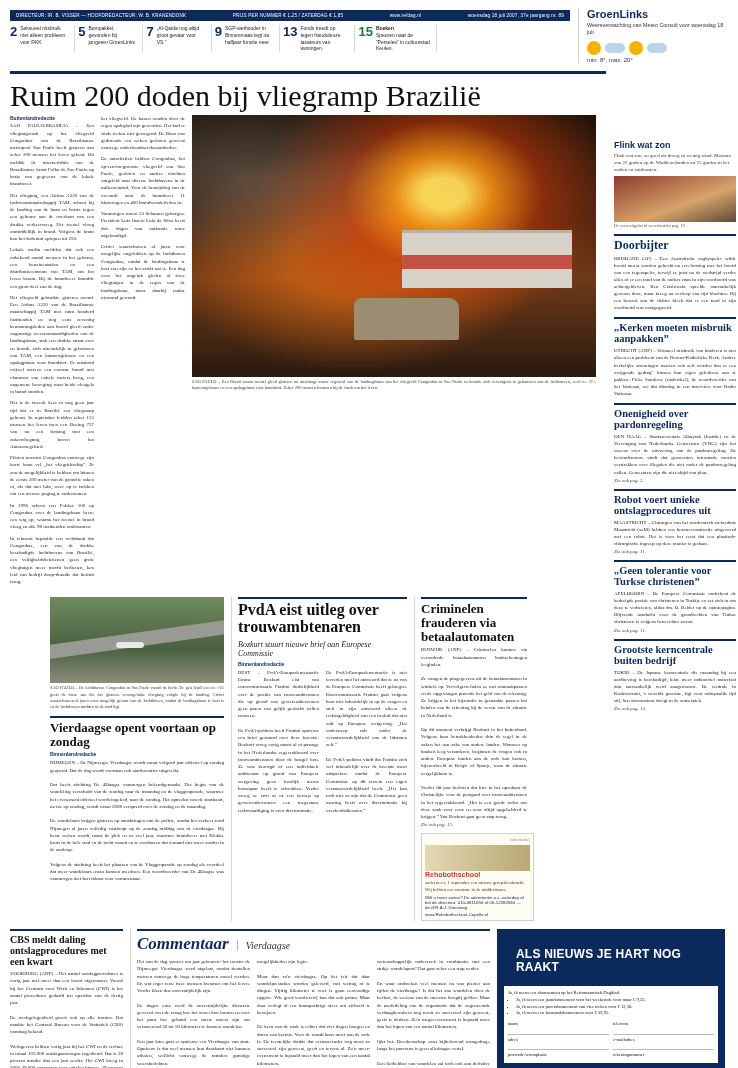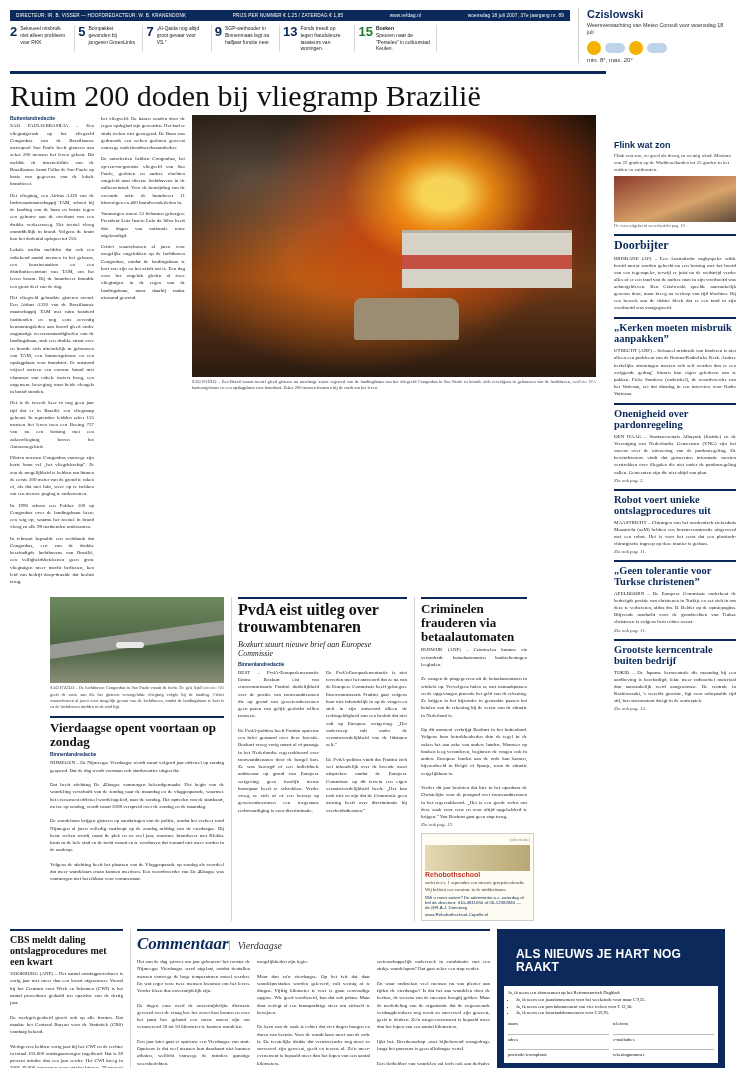--- a/index.html
+++ b/index.html
@@ -120,21 +120,21 @@
   .ad-body { font-size:4.6px; line-height:1.4; color:#333; margin-top:2px; }
   .ad-strip { height:26px; margin-top:3px; background:linear-gradient(90deg,#e5d9b5,#cdbf92 50%,#b9a876); }
   .ad-contact { font-size:4.4px; color:#0b2a5b; margin-top:2px; font-family:"Liberation Sans",sans-serif;}
 
   
   .bottom { display:flex; gap:7px; width:718px; margin-top:8px; }
   .bot-a { width:113px; }
   .bot-b { width:360px; }
   .bot-c { width:228px; }
   .bot-head { font-family:"Liberation Serif",serif; font-weight:bold; font-size:10px; line-height:1.1; color:#111; }
-  .comm-bar { display:flex; align-items:baseline; border-top:2px solid #0b2a5b; padding-top:3px; }
+  .comm-bar { display:flex; align-items:baseline; gap:8px; border-top:2px solid #0b2a5b; padding-top:3px; }
   .comm-title { font-family:"Liberation Serif",serif; font-weight:bold; font-style:italic; font-size:17px; color:#0b2a5b; }
   .comm-kicker { font-family:"Liberation Serif",serif; font-style:italic; font-size:10px; color:#333; border-left:1px solid #bbb; padding-left:8px; }
 
   .bluead { width:228px; border:1px solid #0b2a5b; background:#0b2a5b; color:#fff; padding:6px; }
   .bluead h3 { margin:12px; font-family:"Liberation Sans",sans-serif; font-weight:bold; font-size:12px; line-height:1.1; letter-spacing:.2px; }
   .bluead .panel { background:#fff; color:#111; margin-top:5px; padding:4px; font-size:4.6px; line-height:1.45; }
   .bluead .panel ul { margin:0; padding-left:8px; }
   .coupon { display:flex; gap:4px; margin-top:4px; }
   .coupon .fields { flex:1; }
   .fieldline { border-bottom:1px solid #bbb; height:7px; margin-bottom:2px; }
@@ -178,21 +178,21 @@
         <div class="idx-item">
           <div class="idx-num green">15</div>
           <div class="idx-txt wide">
             <b>Boeken</b>
             <div>Speuren naar de ”Perseles” in cultuurstad Keulen.</div>
           </div>
         </div>
       </div>
     </div>
     <div class="weather-box">
-      <div class="weather-title">Czislowski</div>
+      <div class="weather-title">GroenLinks</div>
       <div class="weather-sub">Weersverwachting van Meteo Consult voor woensdag 18 juli</div>
       <div class="weather-icons">
         <span class="sun"></span>
         <span class="cloud"></span>
         <span class="sun"></span>
         <span class="cloud"></span>
       </div>
       <div class="weather-temp">min. 8°, max. 20°</div>
     </div>
   </div>

